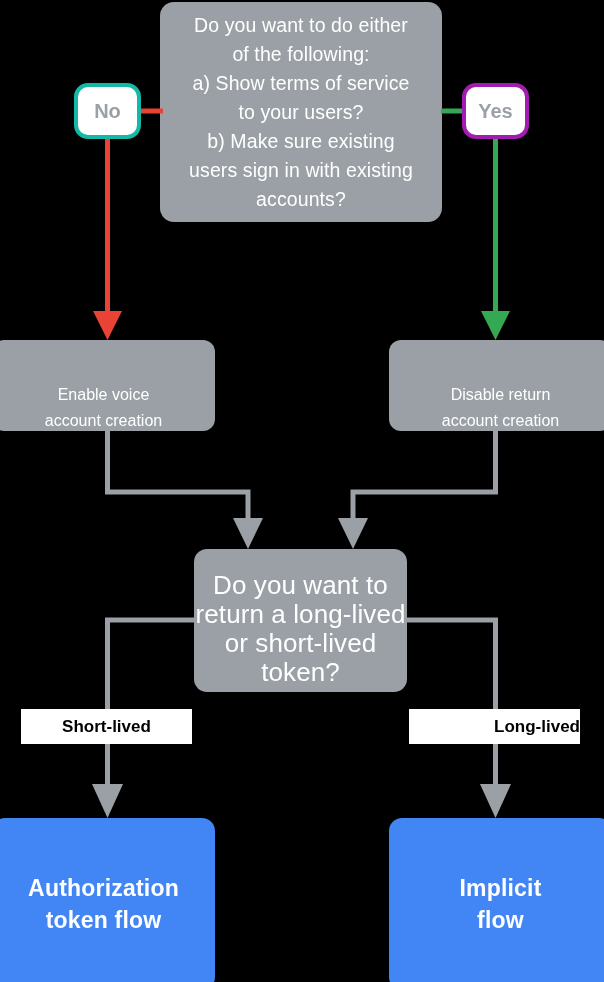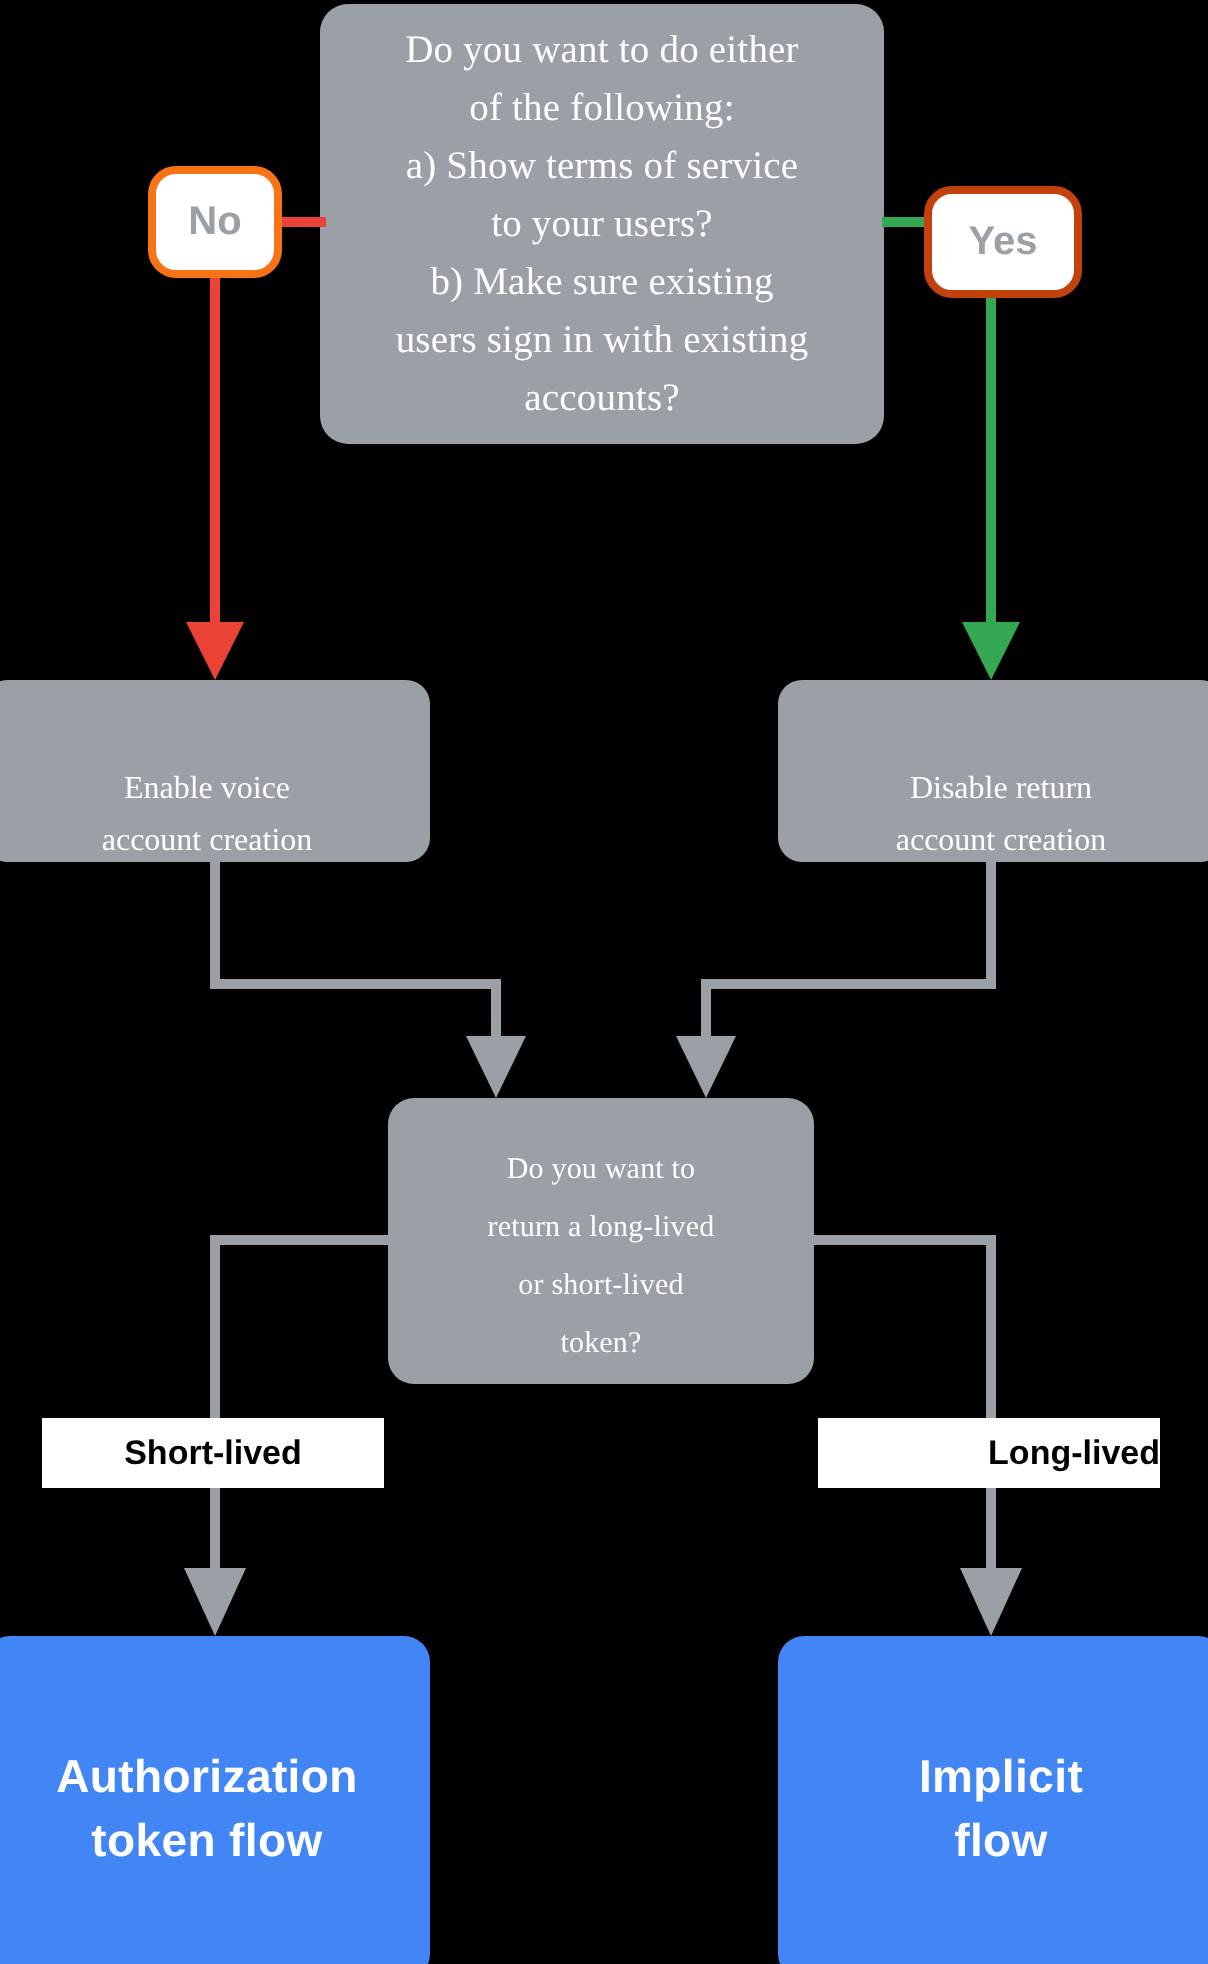--- a/index.html
+++ b/index.html
@@ -24,21 +24,20 @@
     box-sizing: border-box;
     display: flex;
     align-items: center;
     justify-content: center;
     text-align: center;
     border-radius: 12px;
   }
   .node-gray {
     background: #9aa0a6;
     color: #ffffff;
-    font-family: Liberation Serif, serif;
   }
   .node-blue {
     background: #4285f4;
     color: #ffffff;
   }
   .node-text {
     display: block;
     white-space: pre-line;
   }
 
@@ -58,21 +57,21 @@
 
   
   #decision-2 {
     left: 194px;
     top: 549px;
     width: 213px;
     height: 143px;
     border-radius: 13px;
   }
   #decision-2 .node-text {
-    font-size: 15px;
+    font-size: 26px;
     line-height: 29px;
     letter-spacing: 0.1px;
     margin-top: 17px;
   }
 
   
   #action-enable {
     left: -8px;
     top: 340px;
     width: 223px;
@@ -126,29 +125,28 @@
     font-size: 20px;
     font-weight: bold;
     color: #9aa0a6;
     z-index: 6;
   }
   #badge-no {
     left: 74px;
     top: 83px;
     width: 67px;
     height: 56px;
-    border: 4px solid #f97316;
+    border: 4px solid #14b8a6;
   }
   #badge-yes {
     left: 462px;
     top: 83px;
-    width: 79px;
+    width: 67px;
     height: 56px;
-    border: 4px solid #c2410c;
-    margin-top: 10px;
+    border: 4px solid #a21caf;
   }
 
   
   .edge-label {
     position: absolute;
     box-sizing: border-box;
     display: flex;
     align-items: center;
     justify-content: center;
     background: #ffffff;

